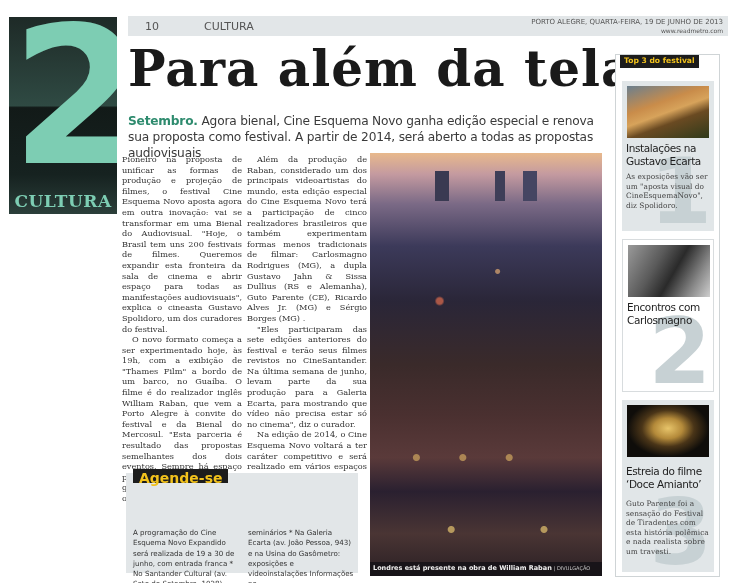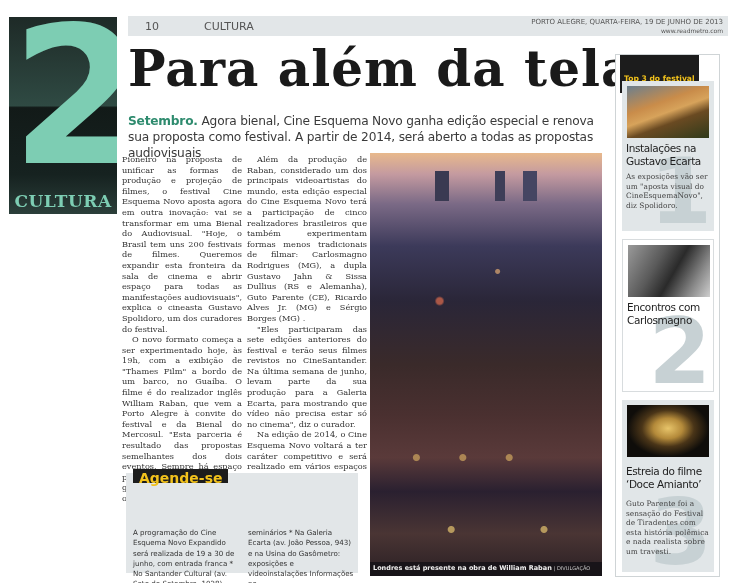--- a/index.html
+++ b/index.html
@@ -101,21 +101,21 @@
   }
   .agenda .acol1 { left: 7px; }
   .agenda .acol2 { left: 122px; }
 
   
   .sidebar {
     position: absolute; left: 615px; top: 54px; width: 105px; height: 523px;
     border: 1px solid #cfd4d6; background: #fff;
   }
   .sidebar .sb-tab {
-    position: absolute; left: 4px; top: 0; height: 13px; padding: 19px 4px;
+    position: absolute; left: 4px; top: 0; height: 13px; padding: 1px 4px;
     background: #1c1c1c; color: #f2c21c;
     font-family: "DejaVu Sans", sans-serif; font-weight: bold; font-size: 7.6px; white-space: nowrap;
   }
   .card {
     position: absolute; left: 6px; width: 92px; background: #e1e6e8; overflow: hidden;
   }
   .card .thumb { position: absolute; left: 5px; top: 5px; width: 82px; height: 52px; }
   .card .num {
     position: absolute; right: 2px; bottom: -6px;
     font-family: "DejaVu Sans", sans-serif; font-weight: bold; font-size: 90px; color: #c7d1d4; line-height: 1;

